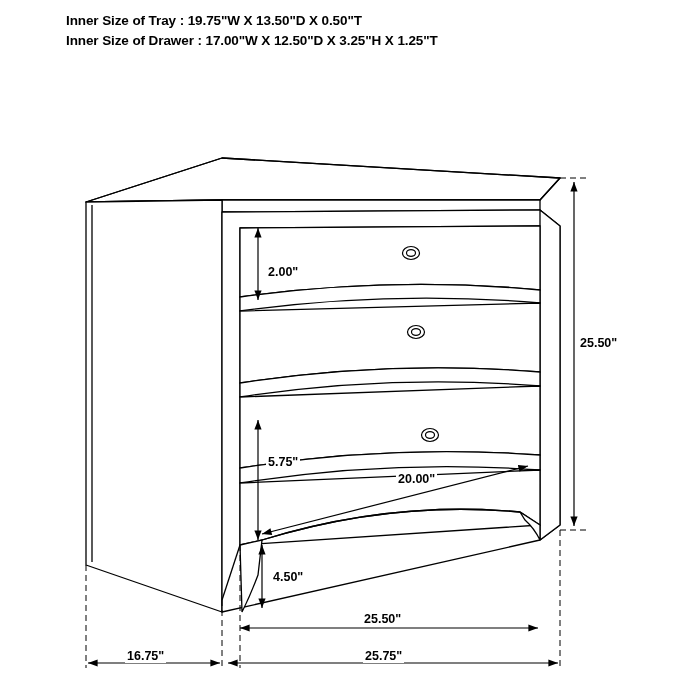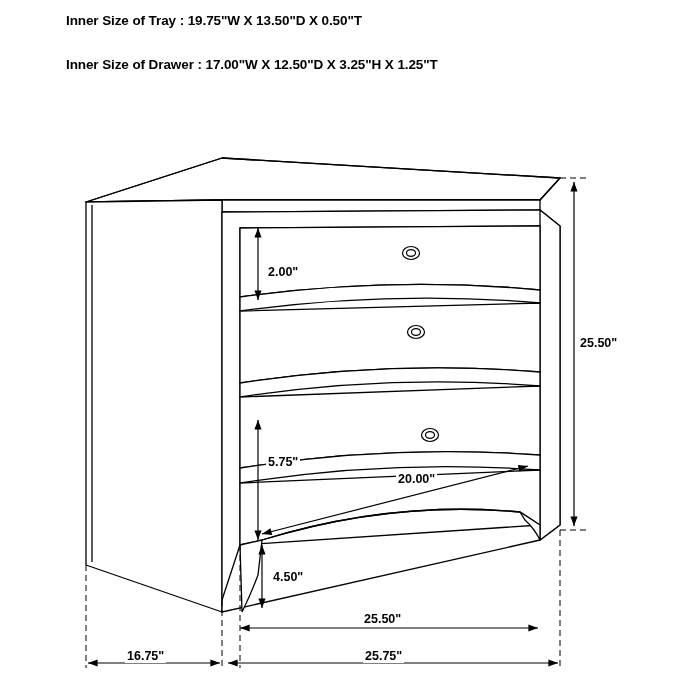--- a/index.html
+++ b/index.html
@@ -21,21 +21,21 @@
     height: 581px;
   }
   .note {
     position: absolute;
     font-weight: bold;
     font-size: 13.5px;
     letter-spacing: -0.1px;
     white-space: nowrap;
   }
   .note-1 { left: 66px; top: 13px; }
-  .note-2 { left: 66px; top: 33px; margin-top: 24px; }
+  .note-2 { left: 66px; top: 33px; }
 
   svg#drawing {
     position: absolute;
     left: 0;
     top: 0;
     width: 700px;
     height: 700px;
   }
   .dim-label {
     position: absolute;

